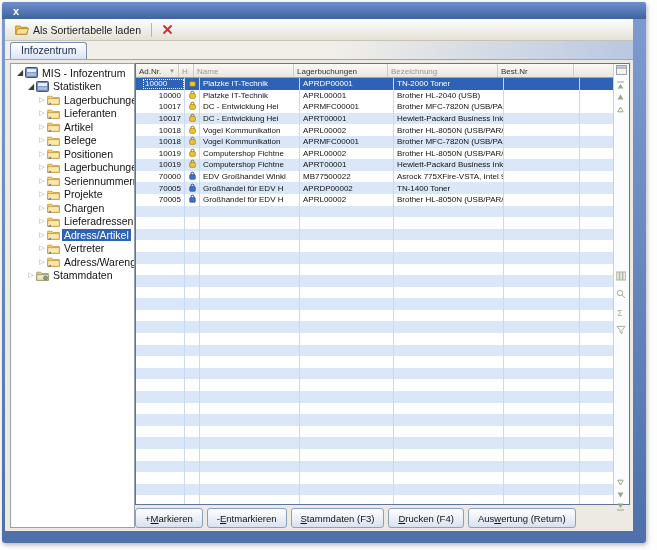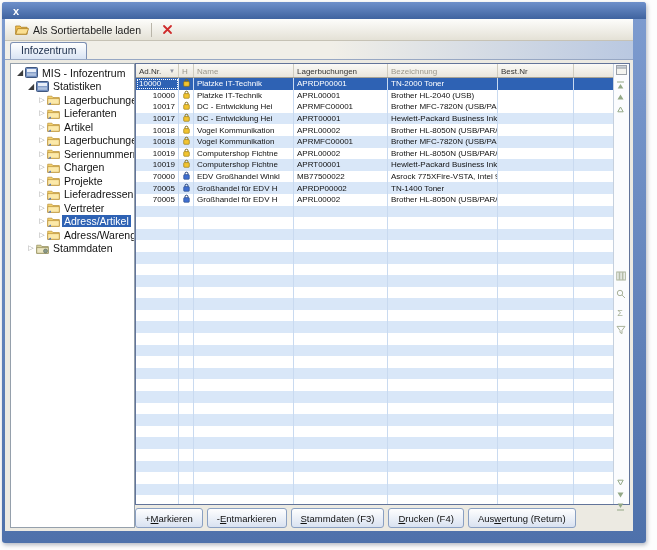--- a/index.html
+++ b/index.html
@@ -44,21 +44,21 @@
   .gh.muted{color:#9b978b;}
   .gh .sortglyph{margin-left:auto;font-size:6px;color:#8d93a0;padding-left:2px;}
   .gh.fillh{flex:1;border-right:none;}
   .gbody{flex:1;overflow:hidden;}
   .grow{height:11.6px;display:flex;align-items:center;font-size:8px;color:#111;}
   .grow:nth-child(2n+4){background:#d9e7f8;}
   .grow.sel{background:#2e62b4;color:#fff;}
   .gc{height:100%;border-right:1px solid #c9daf0;padding:0 3px;display:flex;align-items:center;
       overflow:hidden;white-space:nowrap;box-sizing:border-box;flex:none;}
   .gc.fillc{flex:1;border-right:none;}
-  .gc.adnr{justify-content:flex-end;}
+  .gc.adnr{justify-content:flex-end;margin-left:6px;}
   .gc.h{justify-content:center;padding:0 1px;}
   .grow.sel .gc.adnr{justify-content:flex-start;outline:1px dotted #fff;outline-offset:-2px;}
   
   .rail{width:15px;flex:none;border-left:1px solid #c5d0de;background:#fbfcfe;position:relative;}
   .railic{position:absolute;left:2px;display:flex;cursor:default;}
   
   .btnrow{position:absolute;left:130px;bottom:3px;height:20px;display:flex;gap:4px;align-items:center;}
   .fbtn{height:18px;display:inline-flex;align-items:center;padding:0 9px;font-size:9.5px;color:#111;
        background:linear-gradient(180deg,#fefefe,#d9e2f1);border:1px solid #8aa0c2;border-radius:3px;white-space:nowrap;}
 </style>
@@ -152,20 +152,42 @@
             </div>
             <div class="titem" style="--lvl: 2;">
               <span class="texp">▷</span>
               <span class="tico">
                 <svg width="13" height="11" viewBox="0 0 13 11">
                   <path d="M.7 2.2h4.2l1 1.3h6.4v6.8H.7z" fill="#f4d26b" stroke="#b98e35" stroke-width=".7"></path>
                   <path d="M.7 4.6h11.6v5.7H.7z" fill="#fce9a9" stroke="#b98e35" stroke-width=".7"></path>
                   <path d="M1 10.6l2.8-2v2z" fill="#3a67c6"></path>
                 </svg>
               </span>
+              <span class="tlabel">Belege</span>
+            </div>
+            <div class="titem" style="--lvl: 2;">
+              <span class="texp">▷</span>
+              <span class="tico">
+                <svg width="13" height="11" viewBox="0 0 13 11">
+                  <path d="M.7 2.2h4.2l1 1.3h6.4v6.8H.7z" fill="#f4d26b" stroke="#b98e35" stroke-width=".7"></path>
+                  <path d="M.7 4.6h11.6v5.7H.7z" fill="#fce9a9" stroke="#b98e35" stroke-width=".7"></path>
+                  <path d="M1 10.6l2.8-2v2z" fill="#3a67c6"></path>
+                </svg>
+              </span>
+              <span class="tlabel">Positionen</span>
+            </div>
+            <div class="titem" style="--lvl: 2;">
+              <span class="texp">▷</span>
+              <span class="tico">
+                <svg width="13" height="11" viewBox="0 0 13 11">
+                  <path d="M.7 2.2h4.2l1 1.3h6.4v6.8H.7z" fill="#f4d26b" stroke="#b98e35" stroke-width=".7"></path>
+                  <path d="M.7 4.6h11.6v5.7H.7z" fill="#fce9a9" stroke="#b98e35" stroke-width=".7"></path>
+                  <path d="M1 10.6l2.8-2v2z" fill="#3a67c6"></path>
+                </svg>
+              </span>
               <span class="tlabel">Lagerbuchungen</span>
             </div>
             <div class="titem" style="--lvl: 2;">
               <span class="texp">▷</span>
               <span class="tico">
                 <svg width="13" height="11" viewBox="0 0 13 11">
                   <path d="M.7 2.2h4.2l1 1.3h6.4v6.8H.7z" fill="#f4d26b" stroke="#b98e35" stroke-width=".7"></path>
                   <path d="M.7 4.6h11.6v5.7H.7z" fill="#fce9a9" stroke="#b98e35" stroke-width=".7"></path>
                   <path d="M1 10.6l2.8-2v2z" fill="#3a67c6"></path>
                 </svg>
@@ -174,65 +196,65 @@
             </div>
             <div class="titem" style="--lvl: 2;">
               <span class="texp">▷</span>
               <span class="tico">
                 <svg width="13" height="11" viewBox="0 0 13 11">
                   <path d="M.7 2.2h4.2l1 1.3h6.4v6.8H.7z" fill="#f4d26b" stroke="#b98e35" stroke-width=".7"></path>
                   <path d="M.7 4.6h11.6v5.7H.7z" fill="#fce9a9" stroke="#b98e35" stroke-width=".7"></path>
                   <path d="M1 10.6l2.8-2v2z" fill="#3a67c6"></path>
                 </svg>
               </span>
+              <span class="tlabel">Projekte</span>
+            </div>
+            <div class="titem" style="--lvl: 2;">
+              <span class="texp">▷</span>
+              <span class="tico">
+                <svg width="13" height="11" viewBox="0 0 13 11">
+                  <path d="M.7 2.2h4.2l1 1.3h6.4v6.8H.7z" fill="#f4d26b" stroke="#b98e35" stroke-width=".7"></path>
+                  <path d="M.7 4.6h11.6v5.7H.7z" fill="#fce9a9" stroke="#b98e35" stroke-width=".7"></path>
+                  <path d="M1 10.6l2.8-2v2z" fill="#3a67c6"></path>
+                </svg>
+              </span>
               <span class="tlabel">Chargen</span>
             </div>
             <div class="titem" style="--lvl: 2;">
               <span class="texp">▷</span>
               <span class="tico">
                 <svg width="13" height="11" viewBox="0 0 13 11">
                   <path d="M.7 2.2h4.2l1 1.3h6.4v6.8H.7z" fill="#f4d26b" stroke="#b98e35" stroke-width=".7"></path>
                   <path d="M.7 4.6h11.6v5.7H.7z" fill="#fce9a9" stroke="#b98e35" stroke-width=".7"></path>
                   <path d="M1 10.6l2.8-2v2z" fill="#3a67c6"></path>
                 </svg>
               </span>
-              <span class="tlabel">Projekte</span>
-            </div>
-            <div class="titem" style="--lvl: 2;">
-              <span class="texp">▷</span>
-              <span class="tico">
-                <svg width="13" height="11" viewBox="0 0 13 11">
-                  <path d="M.7 2.2h4.2l1 1.3h6.4v6.8H.7z" fill="#f4d26b" stroke="#b98e35" stroke-width=".7"></path>
-                  <path d="M.7 4.6h11.6v5.7H.7z" fill="#fce9a9" stroke="#b98e35" stroke-width=".7"></path>
-                  <path d="M1 10.6l2.8-2v2z" fill="#3a67c6"></path>
-                </svg>
-              </span>
               <span class="tlabel">Lieferadressen</span>
             </div>
+            <div class="titem sel" style="--lvl: 2;">
+              <span class="texp">▷</span>
+              <span class="tico">
+                <svg width="13" height="11" viewBox="0 0 13 11">
+                  <path d="M.7 2.2h4.2l1 1.3h6.4v6.8H.7z" fill="#f4d26b" stroke="#b98e35" stroke-width=".7"></path>
+                  <path d="M.7 4.6h11.6v5.7H.7z" fill="#fce9a9" stroke="#b98e35" stroke-width=".7"></path>
+                  <path d="M1 10.6l2.8-2v2z" fill="#3a67c6"></path>
+                </svg>
+              </span>
+              <span class="tlabel">Adress/Artikel</span>
+            </div>
             <div class="titem" style="--lvl: 2;">
               <span class="texp">▷</span>
               <span class="tico">
                 <svg width="13" height="11" viewBox="0 0 13 11">
                   <path d="M.7 2.2h4.2l1 1.3h6.4v6.8H.7z" fill="#f4d26b" stroke="#b98e35" stroke-width=".7"></path>
                   <path d="M.7 4.6h11.6v5.7H.7z" fill="#fce9a9" stroke="#b98e35" stroke-width=".7"></path>
                   <path d="M1 10.6l2.8-2v2z" fill="#3a67c6"></path>
                 </svg>
               </span>
               <span class="tlabel">Vertreter</span>
-            </div>
-            <div class="titem sel" style="--lvl: 2;">
-              <span class="texp">▷</span>
-              <span class="tico">
-                <svg width="13" height="11" viewBox="0 0 13 11">
-                  <path d="M.7 2.2h4.2l1 1.3h6.4v6.8H.7z" fill="#f4d26b" stroke="#b98e35" stroke-width=".7"></path>
-                  <path d="M.7 4.6h11.6v5.7H.7z" fill="#fce9a9" stroke="#b98e35" stroke-width=".7"></path>
-                  <path d="M1 10.6l2.8-2v2z" fill="#3a67c6"></path>
-                </svg>
-              </span>
-              <span class="tlabel">Adress/Artikel</span>
             </div>
             <div class="titem" style="--lvl: 2;">
               <span class="texp">▷</span>
               <span class="tico">
                 <svg width="13" height="11" viewBox="0 0 13 11">
                   <path d="M.7 2.2h4.2l1 1.3h6.4v6.8H.7z" fill="#f4d26b" stroke="#b98e35" stroke-width=".7"></path>
                   <path d="M.7 4.6h11.6v5.7H.7z" fill="#fce9a9" stroke="#b98e35" stroke-width=".7"></path>
                   <path d="M1 10.6l2.8-2v2z" fill="#3a67c6"></path>
                 </svg>
               </span>

